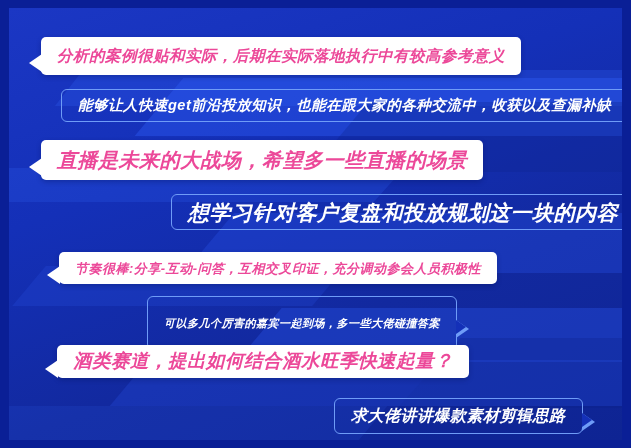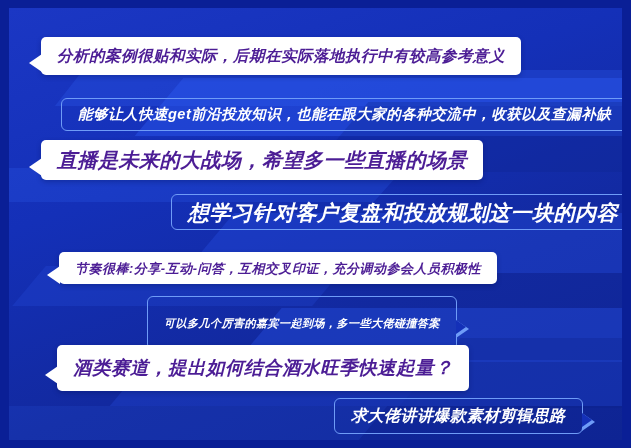--- a/index.html
+++ b/index.html
@@ -54,21 +54,21 @@
     white-space:nowrap;
     font-weight:bold;
     font-style:italic;
     letter-spacing:.5px;
   }
 
   
   .bubble.solid{
     background:#ffffff;
     border-radius:5px;
-    color:#4c1d95;
+    color:#ec4899;
     padding:0 16px;
     box-shadow:0 2px 5px rgba(4,16,80,.30);
   }
   .bubble.solid::before{
     content:"";position:absolute;
     left:-12px;top:50%;
     width:0;height:0;
     border-top:9px solid transparent;
     border-bottom:9px solid transparent;
     border-right:13px solid #ffffff;
@@ -100,26 +100,26 @@
     border-bottom:7px solid transparent;
     border-left:10px solid #1430b8;
     transform:translateY(-3px);
     z-index:2;
   }
 
   .bubble .txt{display:block;line-height:1;}
 
   
   #b1{left:32px;  top:29px;  height:38px; font-size:15.5px;}
-  #b2{left:52px;  top:90px;  height:33px; font-size:14.5px;}
+  #b2{left:52px;  top:81px;  height:33px; font-size:14.5px;}
   #b3{left:32px;  top:132px; height:40px; font-size:20px;}
   #b4{left:162px; top:186px; height:36px; font-size:21px;}
   #b5{left:50px;  top:244px; height:32px; font-size:13px;}
   #b6{left:138px; top:288px; height:54px; font-size:11px;}
-  #b7{left:48px;  top:337px; height:46px; font-size:18.5px;}
+  #b7{left:48px;  top:337px; height:33px; font-size:18.5px;}
   #b8{left:325px; top:390px; height:36px; font-size:16px;}
 </style>
 </head>
 <body>
 
 <div id="stage">
   <div id="panel">
 
     <div class="streak s1"></div>
     <div class="streak s2"></div>

